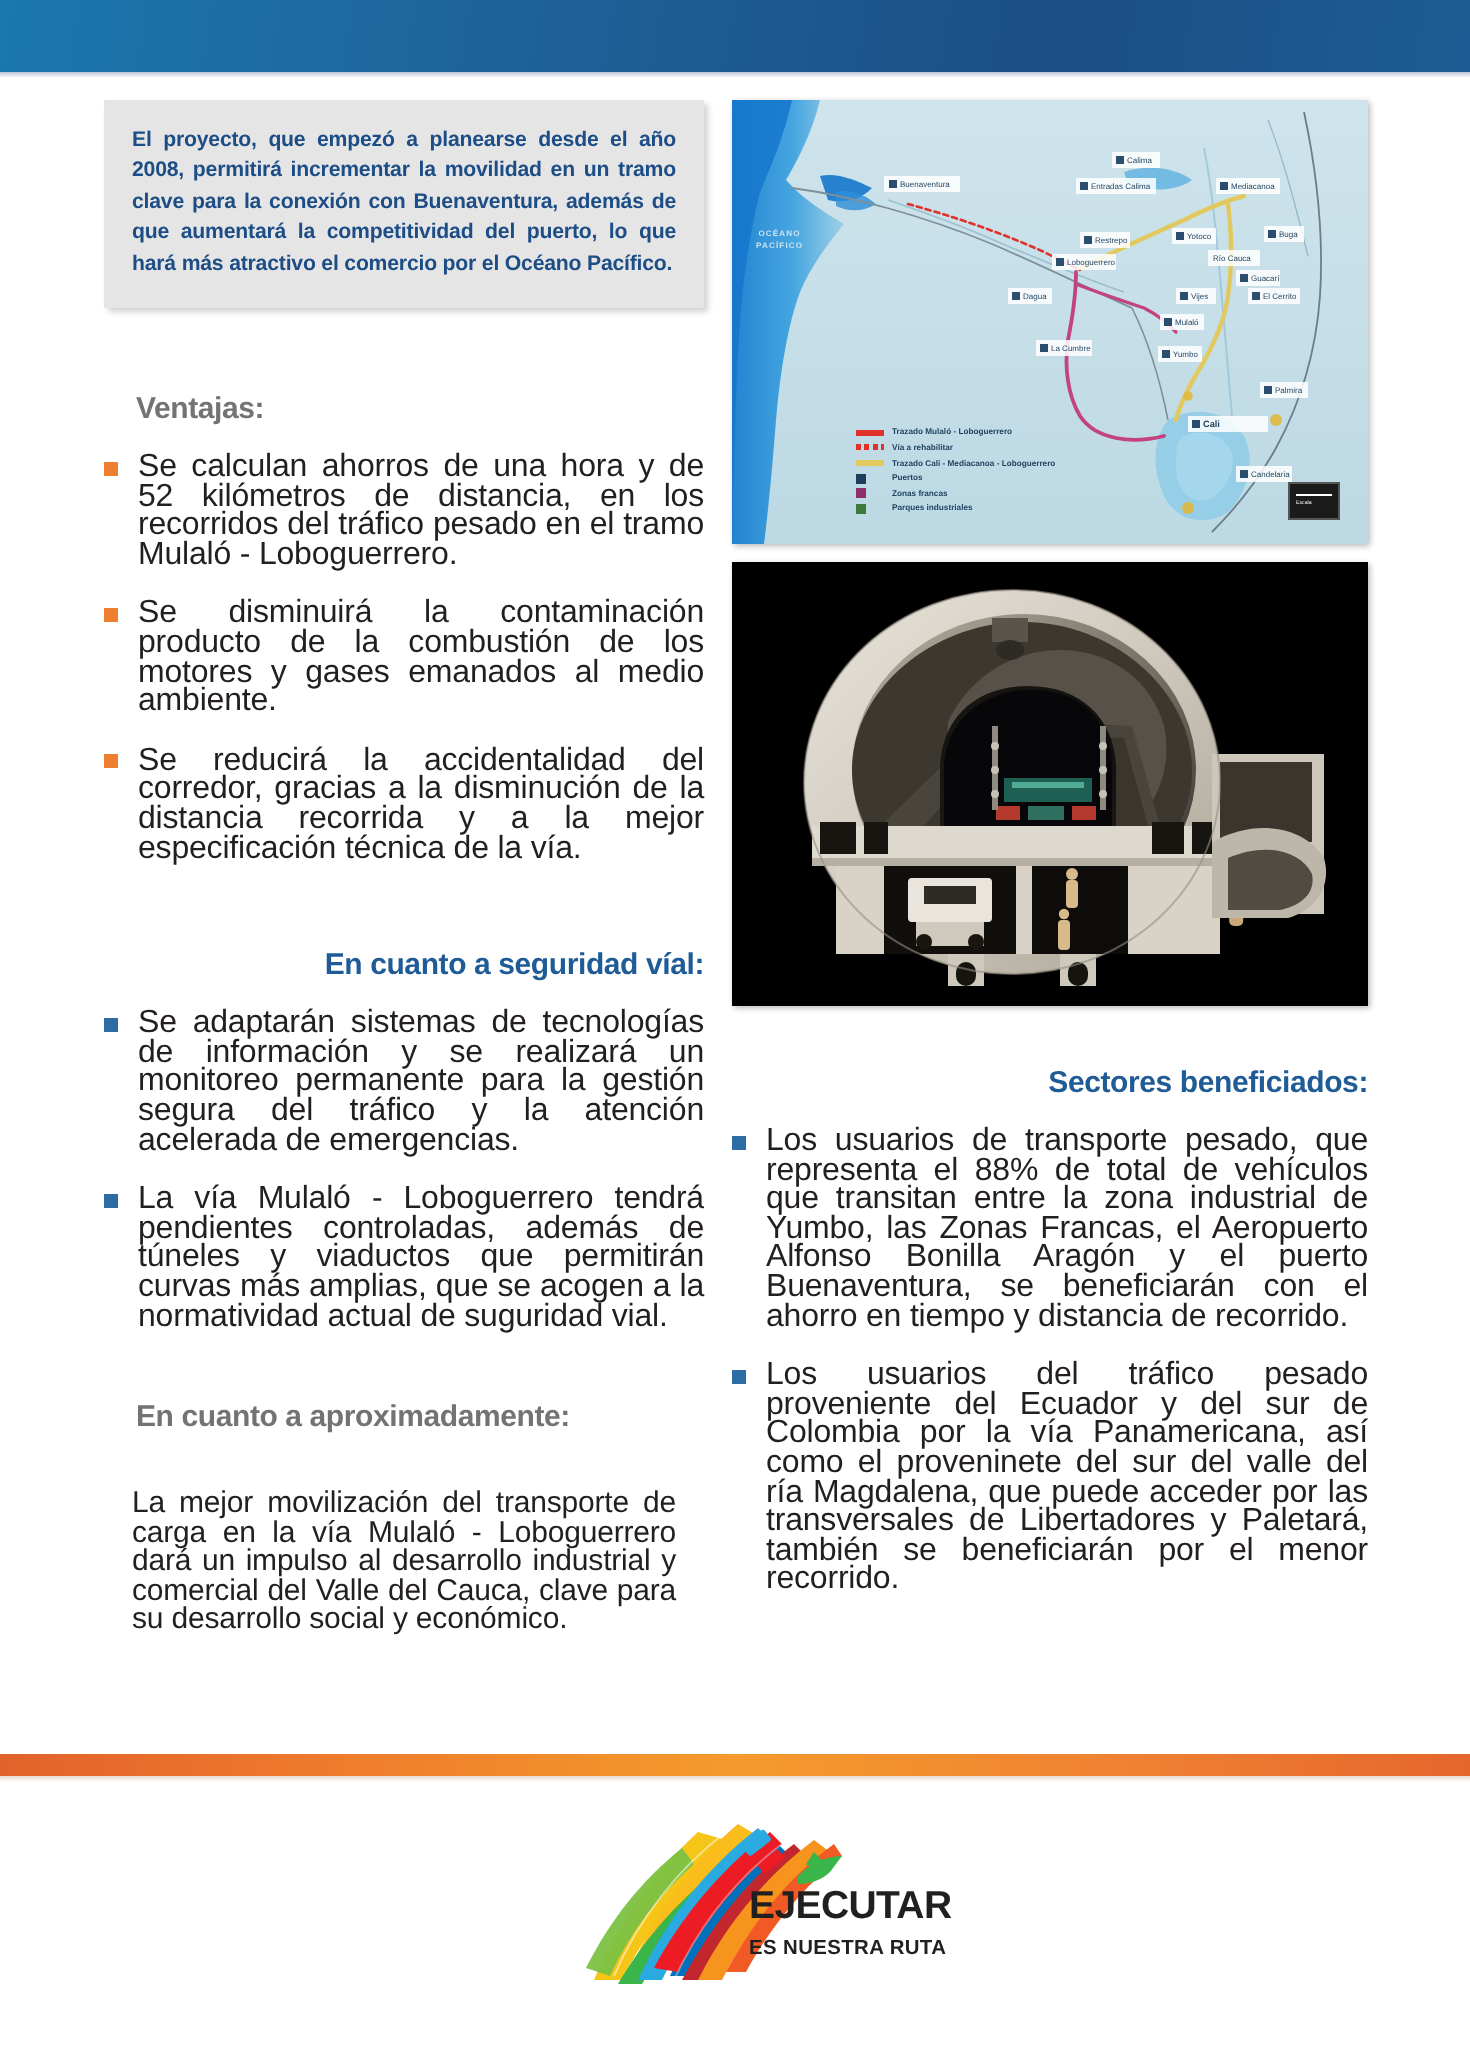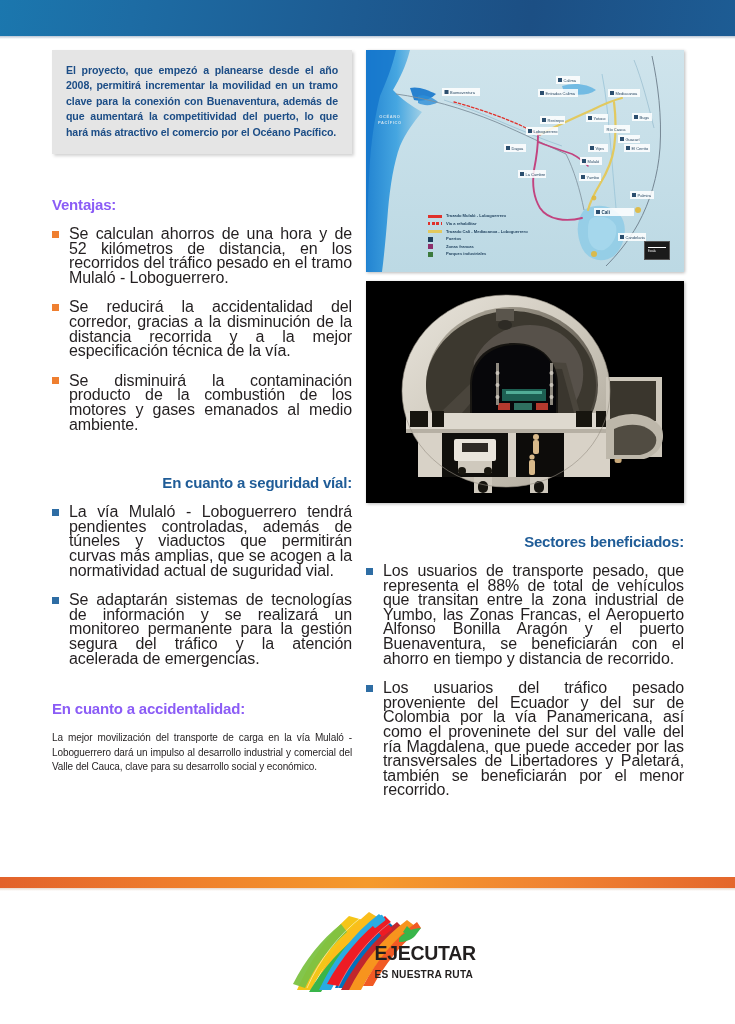--- a/index.html
+++ b/index.html
@@ -69,21 +69,21 @@
     letter-spacing: -0.1px;
   }
 
   
   h2.sec {
     margin: 0;
     font-size: 15px;
     font-weight: bold;
     letter-spacing: -0.2px;
   }
-  h2.sec.orange { color: #8b5cf6; }
+  h2.sec.orange { color: #737373; margin-left: 16px; }
   h2.sec.blue   { color: #1f5c97; text-align: right; }
 
   .gap-after-heading { height: 14px; }
 
   
   ul.blist {
     margin: 0;
     padding: 0;
     list-style: none;
   }
@@ -101,22 +101,22 @@
   ul.blist li .bullet {
     position: absolute;
     left: 0; top: 3.5px;
     width: 7px; height: 7px;
     display: block;
   }
   ul.blist.orange li .bullet { background: #ef7f30; }
   ul.blist.blue   li .bullet { background: #2e6da4; }
 
   p.body-para {
-    margin: 0;
-    font-size: 10px;
+    margin: 14px;
+    font-size: 15px;
     line-height: 14.6px;
     color: #231f20;
     text-align: justify;
     letter-spacing: -0.1px;
   }
 
   .spacer-lg { height: 42px; }
   .spacer-md { height: 34px; }
 
   
@@ -243,46 +243,46 @@
 
   <h2 class="sec orange">Ventajas:</h2>
   <div class="gap-after-heading"></div>
   <ul class="blist orange">
     <li>
       <span class="bullet"></span>
       <span>Se calculan ahorros de una hora y de 52 kilómetros de distancia, en los recorridos del tráfico pesado en el tramo Mulaló - Loboguerrero.</span>
     </li>
     <li>
       <span class="bullet"></span>
-      <span>Se reducirá la accidentalidad del corredor, gracias a la disminución de la distancia recorrida y a la mejor especificación técnica de la vía.</span>
+      <span>Se disminuirá la contaminación producto de la combustión de los motores y gases emanados al medio ambiente.</span>
     </li>
     <li>
       <span class="bullet"></span>
-      <span>Se disminuirá la contaminación producto de la combustión de los motores y gases emanados al medio ambiente.</span>
+      <span>Se reducirá la accidentalidad del corredor, gracias a la disminución de la distancia recorrida y a la mejor especificación técnica de la vía.</span>
     </li>
   </ul>
 
   <div class="spacer-lg"></div>
 
   <h2 class="sec blue">En cuanto a seguridad víal:</h2>
   <div class="gap-after-heading"></div>
   <ul class="blist blue">
     <li>
       <span class="bullet"></span>
-      <span>La vía   Mulaló - Loboguerrero tendrá pendientes controladas, además de túneles y viaductos que permitirán curvas más amplias, que se acogen a la normatividad actual de suguridad vial.</span>
+      <span>Se adaptarán sistemas de tecnologías de información y se realizará un monitoreo permanente para la gestión segura del tráfico y la atención acelerada de emergencias.</span>
     </li>
     <li>
       <span class="bullet"></span>
-      <span>Se adaptarán sistemas de tecnologías de información y se realizará un monitoreo permanente para la gestión segura del tráfico y la atención acelerada de emergencias.</span>
+      <span>La vía   Mulaló - Loboguerrero tendrá pendientes controladas, además de túneles y viaductos que permitirán curvas más amplias, que se acogen a la normatividad actual de suguridad vial.</span>
     </li>
   </ul>
 
   <div class="spacer-md"></div>
 
-  <h2 class="sec orange">En cuanto a accidentalidad:</h2>
+  <h2 class="sec orange">En cuanto a aproximadamente:</h2>
   <div class="gap-after-heading"></div>
   <p class="body-para">La mejor movilización del transporte de carga en la vía Mulaló - Loboguerrero dará un impulso al desarrollo industrial y comercial del Valle del Cauca, clave para su desarrollo social y económico.</p>
 </div>
 
 <div class="right-col">
 
   <div class="map-fig">
     <svg class="map-svg" viewBox="0 0 318 222">
       <defs>
         <linearGradient id="oceanG" x1="0" y1="0" x2="1" y2="0">

